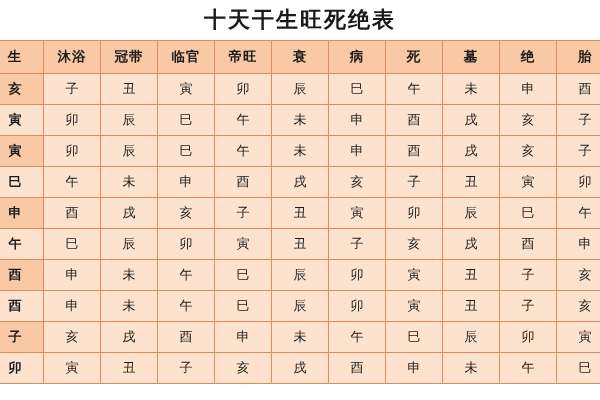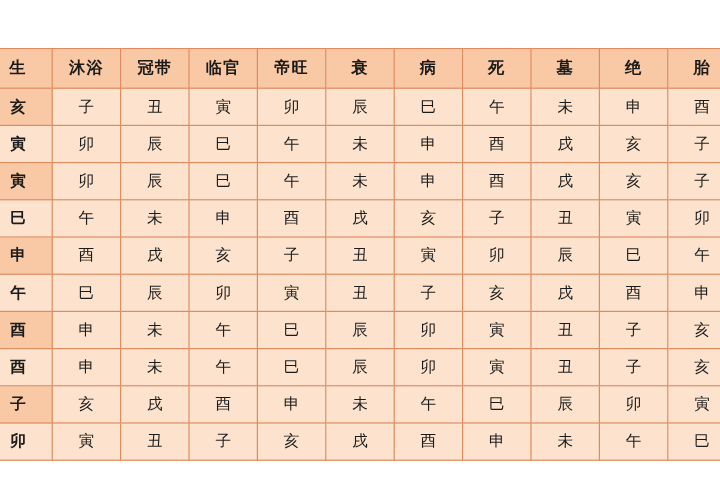--- a/index.html
+++ b/index.html
@@ -65,20 +65,21 @@
   }
   table.gz tbody tr:nth-child(even) td {
     background: #fde3cd;
   }
 </style>
 </head>
 <body>
 
 <div id="page">
 
+  <div id="title">十天干生旺死绝表</div>
 
   <div id="table-wrap">
     <table class="gz">
       <thead>
         <tr>
           <th>生</th>
           <th>沐浴</th>
           <th>冠带</th>
           <th>临官</th>
           <th>帝旺</th>

